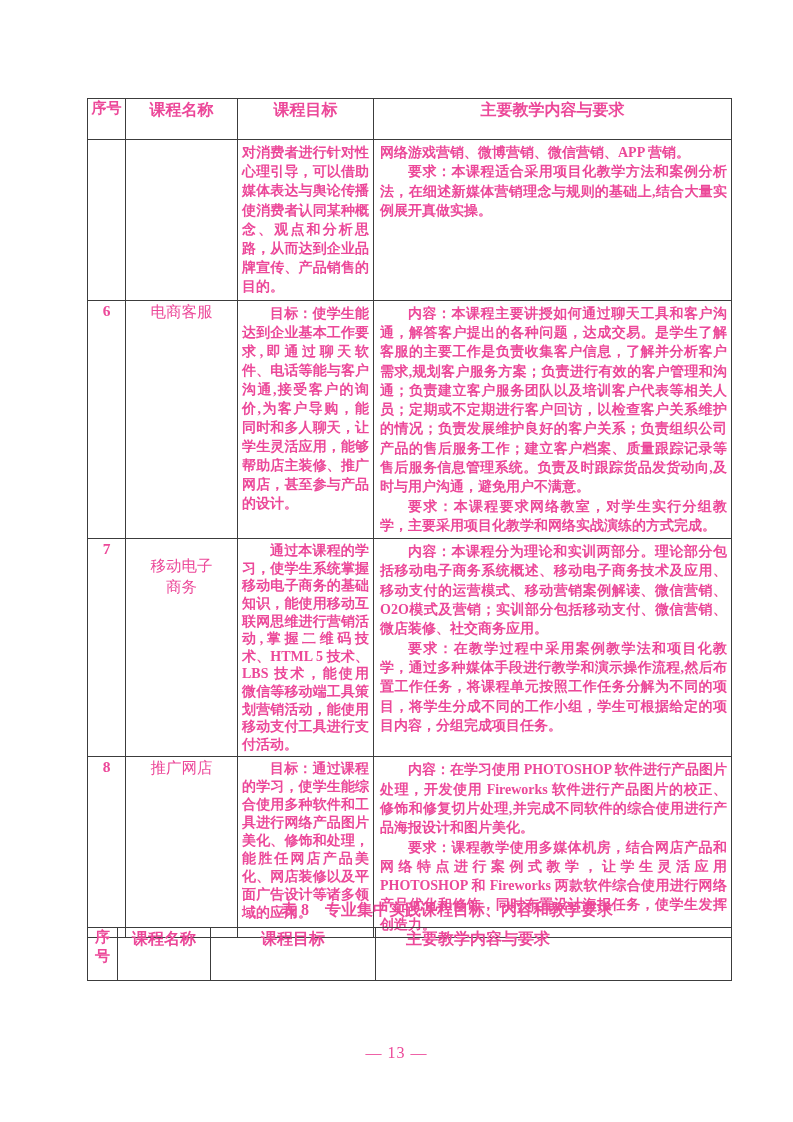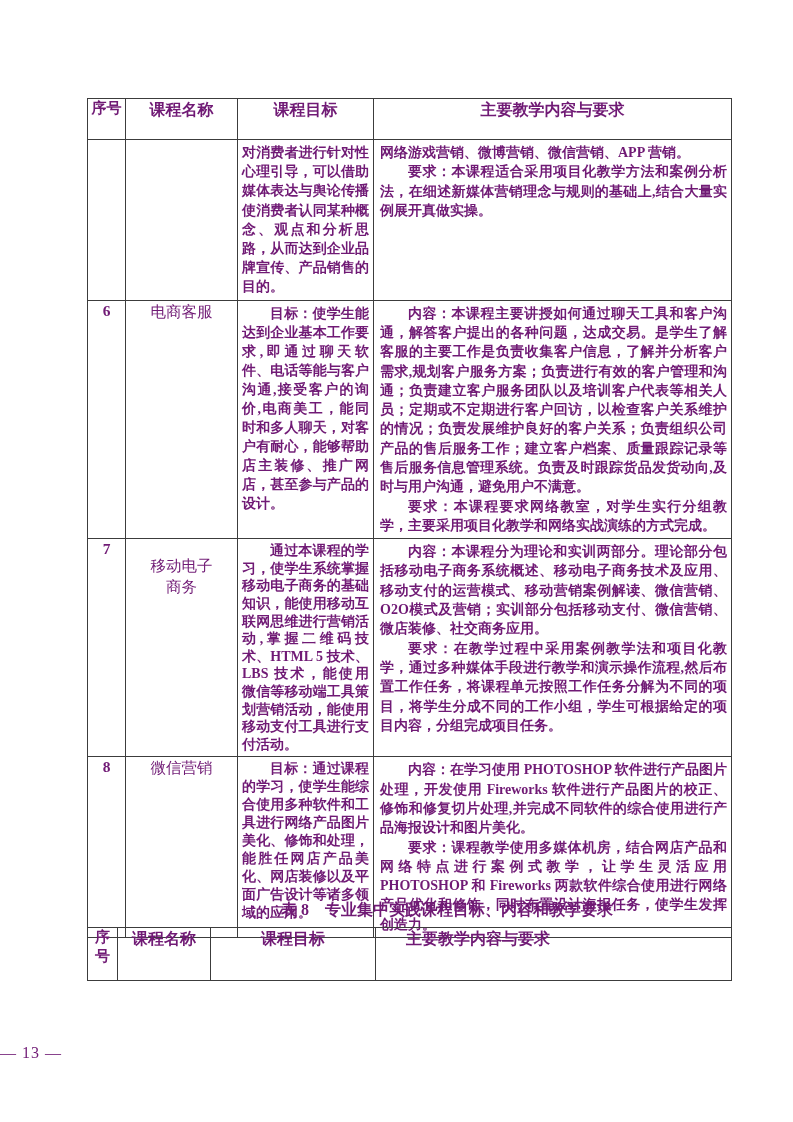--- a/index.html
+++ b/index.html
@@ -1,17 +1,17 @@
 <!DOCTYPE html>
 <html><head>
 <meta charset="utf-8">
 <style>
   html,body{margin:0;padding:0;background:#fff;}
   .page{position:relative;width:793px;height:1122px;background:#ffffff;overflow:hidden;
-        font-family:"Liberation Serif","DejaVu Serif",serif;color:#701a75;}
+        font-family:"Liberation Serif","DejaVu Serif",serif;color:#ec4899;}
 
   table.doc{border-collapse:collapse;table-layout:fixed;position:absolute;left:87px;width:644px;
             border:1.5px solid #3c3c3c;}
   table.doc td{border:1px solid #3c3c3c;vertical-align:top;overflow:hidden;}
 
   #table1{top:98px;}
   #table2{top:927px;}
 
   
   td.hcell{font-weight:bold;font-size:16px;text-align:center;vertical-align:middle;
@@ -32,21 +32,21 @@
 
   .lh-r0g{line-height:19.2px;}
   .lh-r1g{line-height:19px;}
   .lh-r2g{line-height:17.6px;}
   .lh-r3g{line-height:17.9px;}
   .lh-c{line-height:19.3px;}
   td.v-mid{vertical-align:middle;}
 
   .caption{position:absolute;left:87px;width:644px;top:900px;text-align:center;
            font-weight:bold;font-size:16px;margin-left:38px;}
-  .footer{position:absolute;left:0;width:793px;top:1044px;
+  .footer{position:absolute;left:0;width:793px;top:1044px;text-align:center;
           font-size:16px;letter-spacing:1px;}
 </style>
 </head>
 <body>
 
 <div class="page">
 
   <table class="doc" id="table1">
     <colgroup>
         <col style="width:38px">
@@ -71,21 +71,21 @@
       <td class="content-cell lh-c">
         <p class="para">网络游戏营销、微博营销、微信营销、APP 营销。</p>
         <p class="para indent">要求：本课程适合采用项目化教学方法和案例分析法，在细述新媒体营销理念与规则的基础上,结合大量实例展开真做实操。</p>
       </td>
     </tr>
 
     <tr style="height:231px">
       <td class="no-cell">6</td>
       <td class="name-cell">电商客服</td>
       <td class="goal-cell v-mid lh-r1g">
-        <p class="para indent">目标：使学生能达到企业基本工作要求,即通过聊天软件、电话等能与客户沟通,接受客户的询价,电商美工，能同时和多人聊天，对客户有耐心，能够帮助店主装修、推广网店，甚至参与产品的设计。</p>
+        <p class="para indent">目标：使学生能达到企业基本工作要求,即通过聊天软件、电话等能与客户沟通,接受客户的询价,为客户导购，能同时和多人聊天，让学生灵活应用，能够帮助店主装修、推广网店，甚至参与产品的设计。</p>
       </td>
       <td class="content-cell lh-c">
         <p class="para indent">内容：本课程主要讲授如何通过聊天工具和客户沟通，解答客户提出的各种问题，达成交易。是学生了解客服的主要工作是负责收集客户信息，了解并分析客户需求,规划客户服务方案；负责进行有效的客户管理和沟通；负责建立客户服务团队以及培训客户代表等相关人员；定期或不定期进行客户回访，以检查客户关系维护的情况；负责发展维护良好的客户关系；负责组织公司产品的售后服务工作；建立客户档案、质量跟踪记录等售后服务信息管理系统。负责及时跟踪货品发货动向,及时与用户沟通，避免用户不满意。</p>
         <p class="para indent">要求：本课程要求网络教室，对学生实行分组教学，主要采用项目化教学和网络实战演练的方式完成。</p>
       </td>
     </tr>
 
     <tr style="height:212px">
       <td class="no-cell">7</td>
       <td class="name-cell">
@@ -95,21 +95,21 @@
         <p class="para indent">通过本课程的学习，使学生系统掌握移动电子商务的基础知识，能使用移动互联网思维进行营销活动,掌握二维码技术、HTML 5 技术、LBS 技术，能使用微信等移动端工具策划营销活动，能使用移动支付工具进行支付活动。</p>
       </td>
       <td class="content-cell lh-c">
         <p class="para indent">内容：本课程分为理论和实训两部分。理论部分包括移动电子商务系统概述、移动电子商务技术及应用、移动支付的运营模式、移动营销案例解读、微信营销、O2O模式及营销；实训部分包括移动支付、微信营销、微店装修、社交商务应用。</p>
         <p class="para indent">要求：在教学过程中采用案例教学法和项目化教学，通过多种媒体手段进行教学和演示操作流程,然后布置工作任务，将课程单元按照工作任务分解为不同的项目，将学生分成不同的工作小组，学生可根据给定的项目内容，分组完成项目任务。</p>
       </td>
     </tr>
 
     <tr style="height:162px">
       <td class="no-cell">8</td>
-      <td class="name-cell">微信营销</td>
+      <td class="name-cell">推广网店</td>
       <td class="goal-cell lh-r3g">
         <p class="para indent">目标：通过课程的学习，使学生能综合使用多种软件和工具进行网络产品图片美化、修饰和处理，能胜任网店产品美化、网店装修以及平面广告设计等诸多领域的应用。</p>
       </td>
       <td class="content-cell lh-c">
         <p class="para indent">内容：在学习使用 PHOTOSHOP 软件进行产品图片处理，开发使用 Fireworks 软件进行产品图片的校正、修饰和修复切片处理,并完成不同软件的综合使用进行产品海报设计和图片美化。</p>
         <p class="para indent">要求：课程教学使用多媒体机房，结合网店产品和网络特点进行案例式教学，让学生灵活应用 PHOTOSHOP 和 Fireworks 两款软件综合使用进行网络产品优化和修饰，同时布置设计海报任务，使学生发挥创造力。</p>
       </td>
     </tr>
   </tbody>
     </table>

